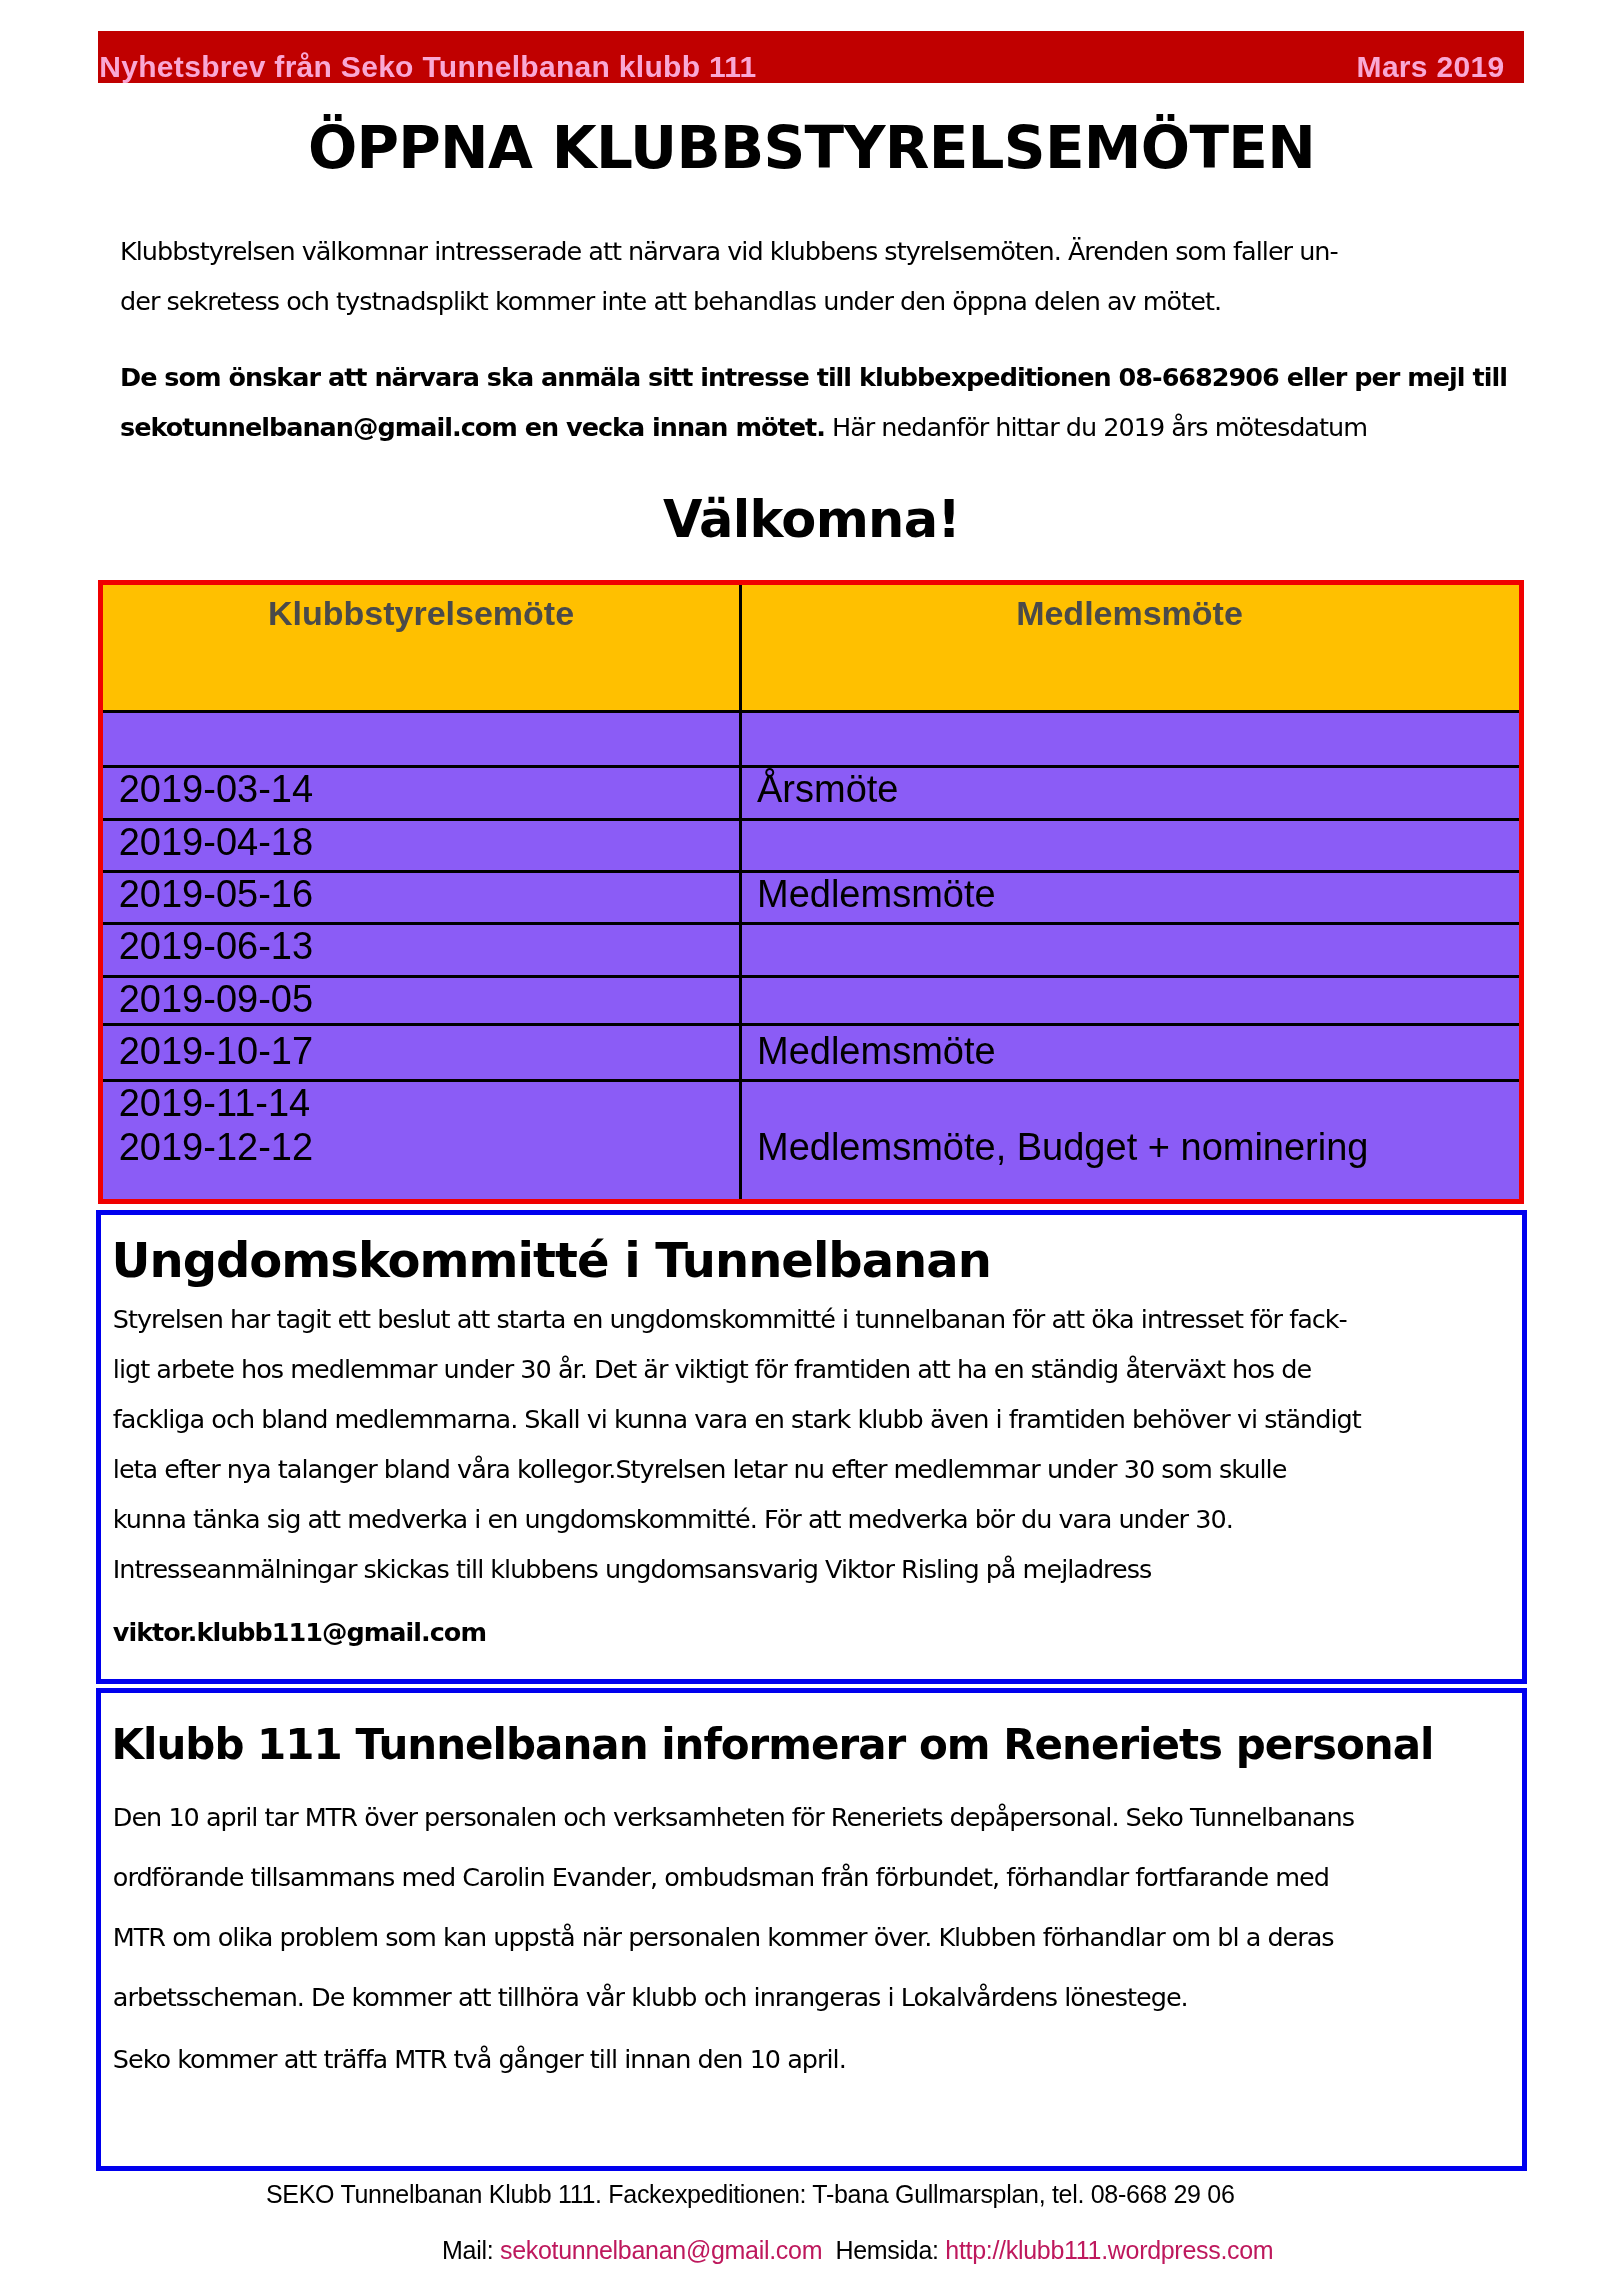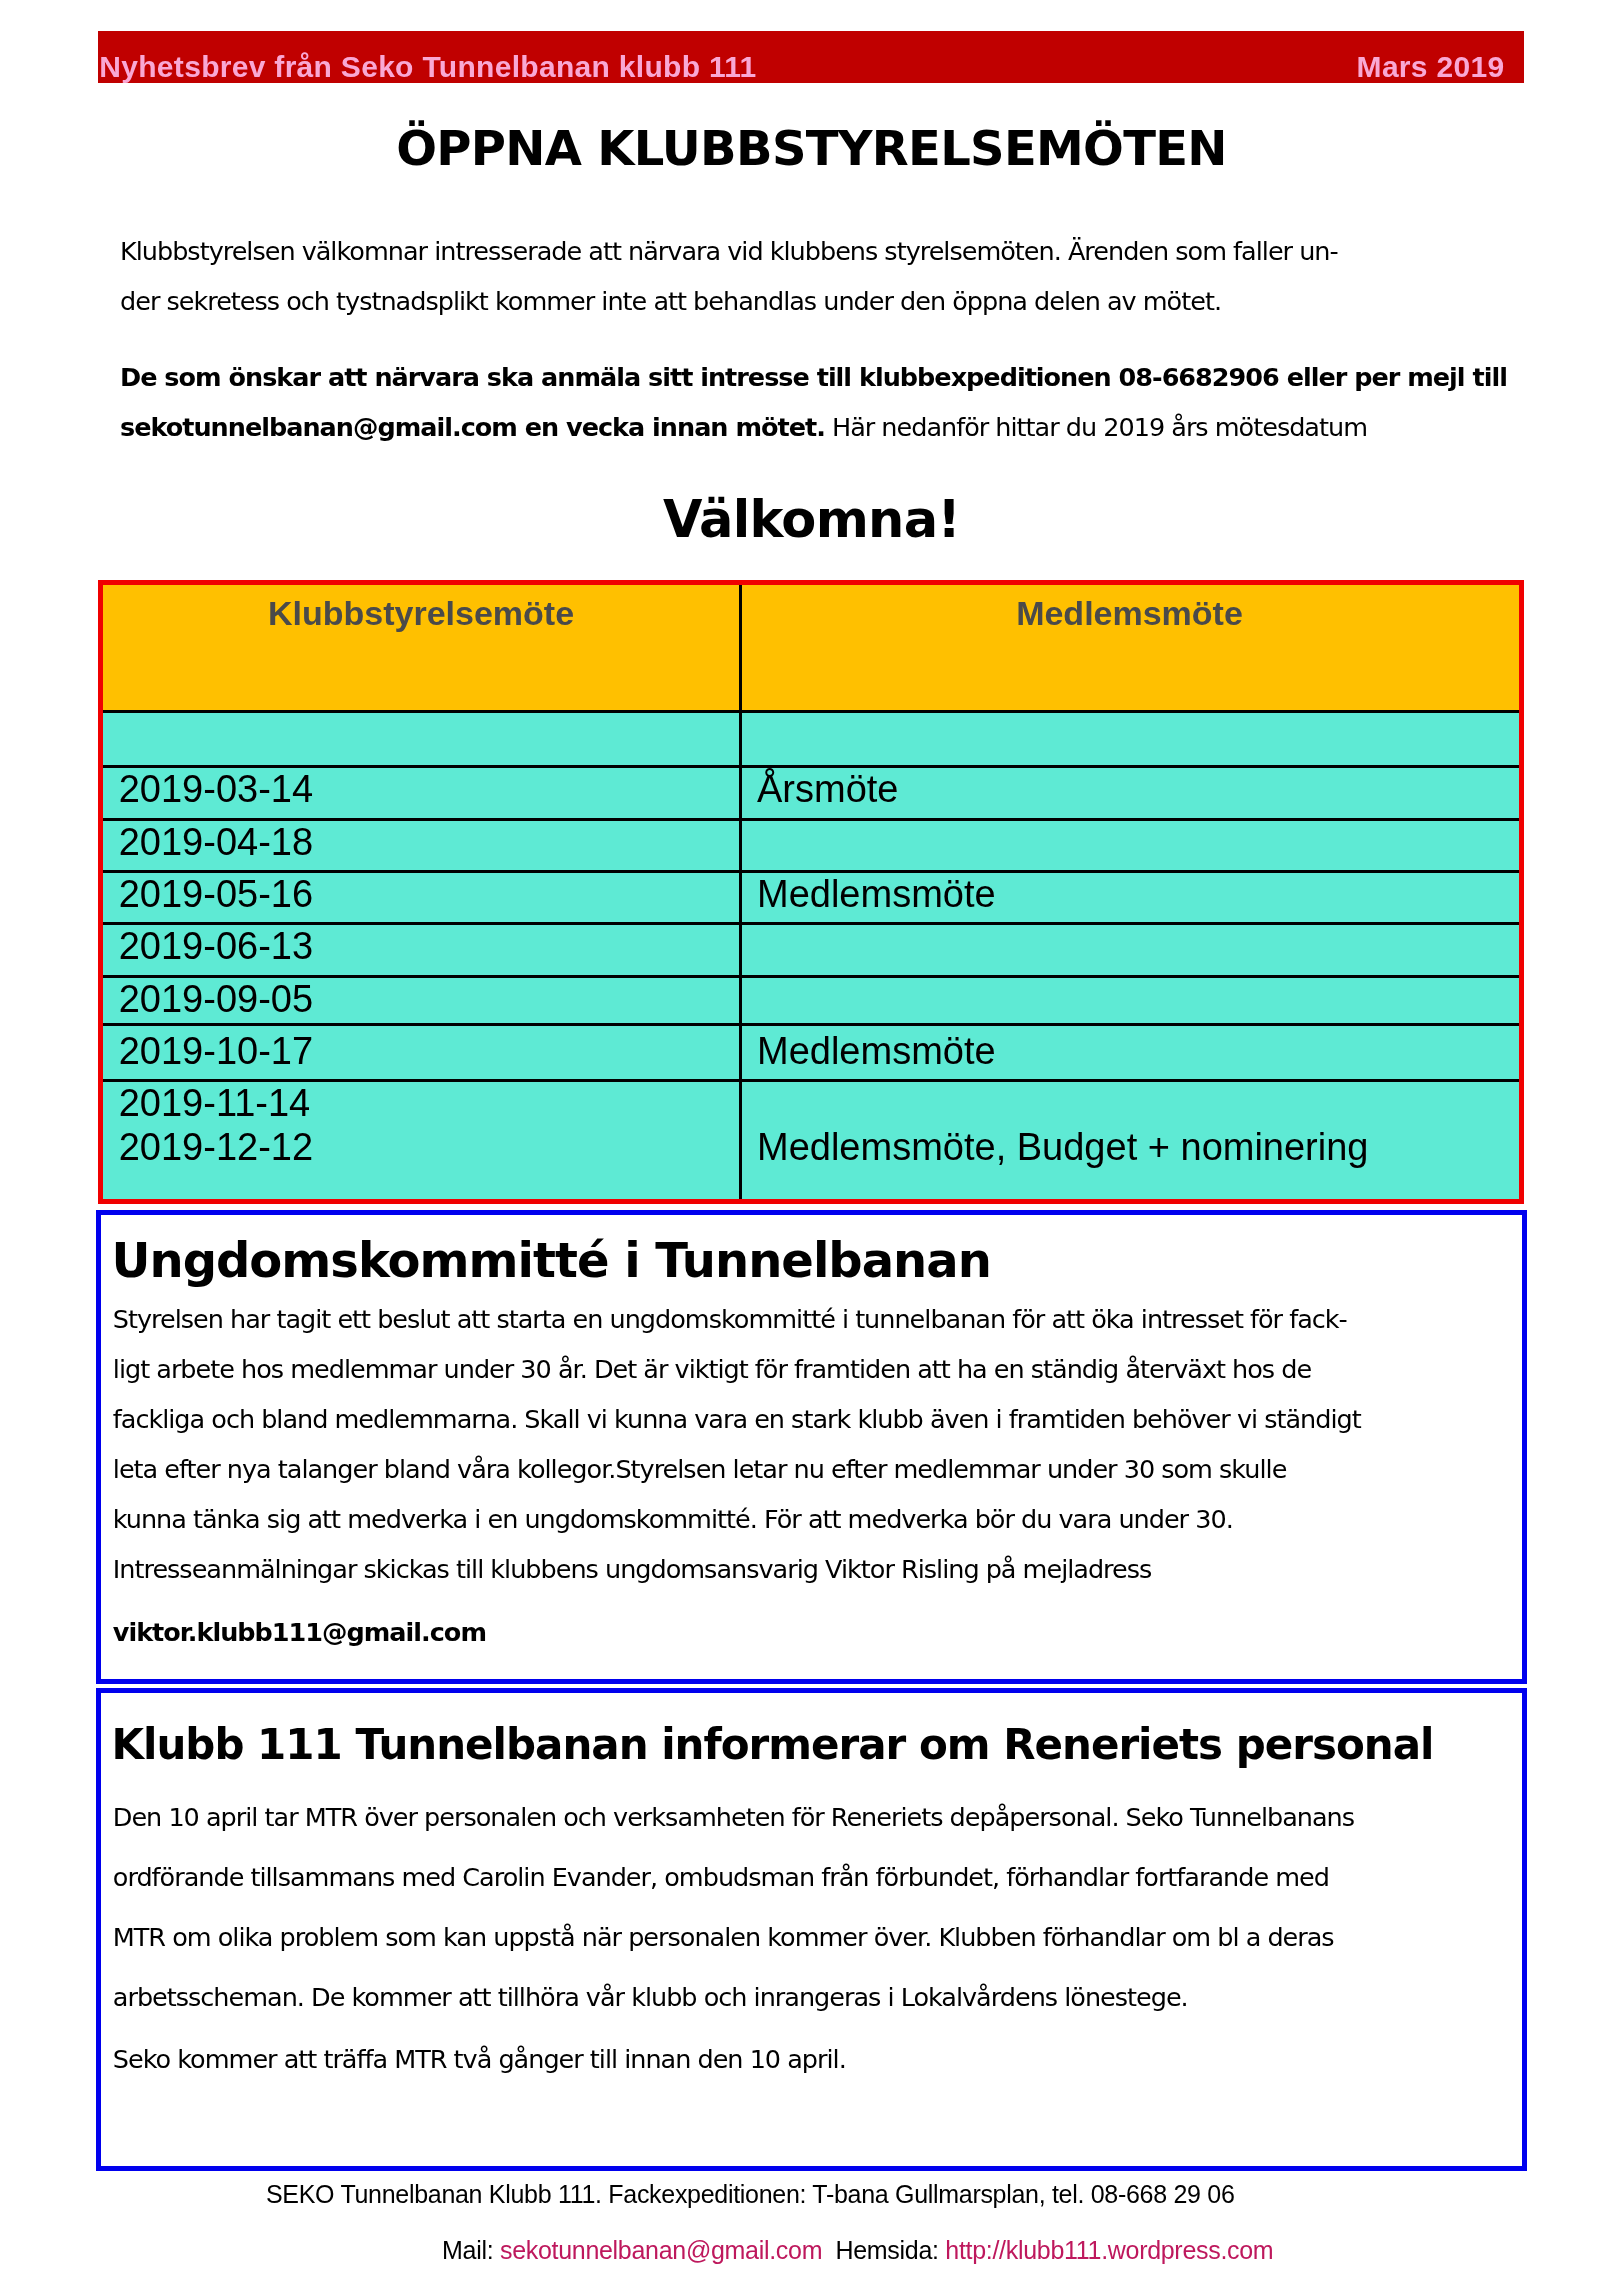--- a/index.html
+++ b/index.html
@@ -7,32 +7,32 @@
          font-family: "Liberation Sans", sans-serif; color: #000; }
   .abs { position: absolute; }
 
   
   #hdr { left: 98px; top: 31px; width: 1426px; height: 52px; background: #c00000; }
   #hdr .t { position: absolute; top: 17px; color: #f9a8d4; font-weight: bold; font-size: 30px; line-height: 37px; letter-spacing: 0.3px; }
   #hdr .l { left: 1.3px; }
   #hdr .r { right: 19.6px; }
 
   #title { left: 0; width: 1623px; top: 116px; text-align: center; font-family: "DejaVu Sans", sans-serif;
-           font-weight: bold; font-size: 48px; line-height: 65px; letter-spacing: -0.7px; }
+           font-weight: bold; font-size: 58px; line-height: 65px; letter-spacing: -0.7px; }
 
   .para { left: 120px; width: 1400px; font-family: "DejaVu Sans", sans-serif; font-size: 25.5px; line-height: 50px; letter-spacing: -1px; }
   #intro1 { top: 226px; }
   #intro2 { top: 352px; }
   .b { font-weight: bold; }
 
   #welcome { left: 0; width: 1623px; top: 484px; text-align: center; font-family: "DejaVu Sans", sans-serif;
              font-weight: bold; font-size: 51px; line-height: 72px; letter-spacing: -0.7px; }
 
   
-  #tbl { left: 98px; top: 580px; width: 1426px; height: 624px; box-sizing: border-box; border: 5.2px solid #f00000; background: #5eead4; }
+  #tbl { left: 98px; top: 580px; width: 1426px; height: 624px; box-sizing: border-box; border: 5.2px solid #f00000; background: #8b5cf6; }
   #tbl .head { position: absolute; left: 0; top: 0; width: 100%; height: 128px; background: #ffc000; border-bottom: 3.3px solid #000; box-sizing: border-box; }
   #tbl .colline { position: absolute; left: 636px; top: 0; width: 2.6px; height: 100%; background: #000; }
   #tbl .hcell { position: absolute; top: 5.2px; font-weight: bold; font-size: 34px; line-height: 46px; color: #4a4a4a; text-align: center; }
   #tbl .hc1 { left: 0; width: 636px; }
   #tbl .hc2 { left: 638px; width: 777px; }
   #tbl .row { position: absolute; left: 0; width: 100%; height: 59px; border-bottom: 3.3px solid #000; box-sizing: border-box; }
   #tbl .row.last { border-bottom: none; height: 84px; }
   #tbl .cell { position: absolute; top: 9.2px; font-weight: normal; font-size: 38px; line-height: 37px; margin-top: 46px; }
   #tbl .c1 { left: 15.7px; }
   #tbl .c2 { left: 654px; }

